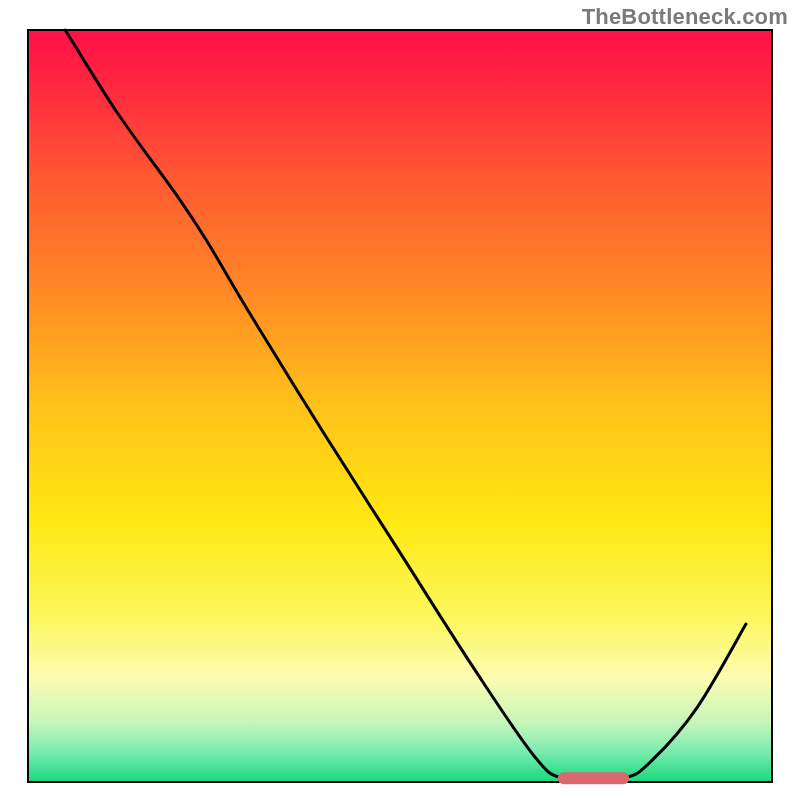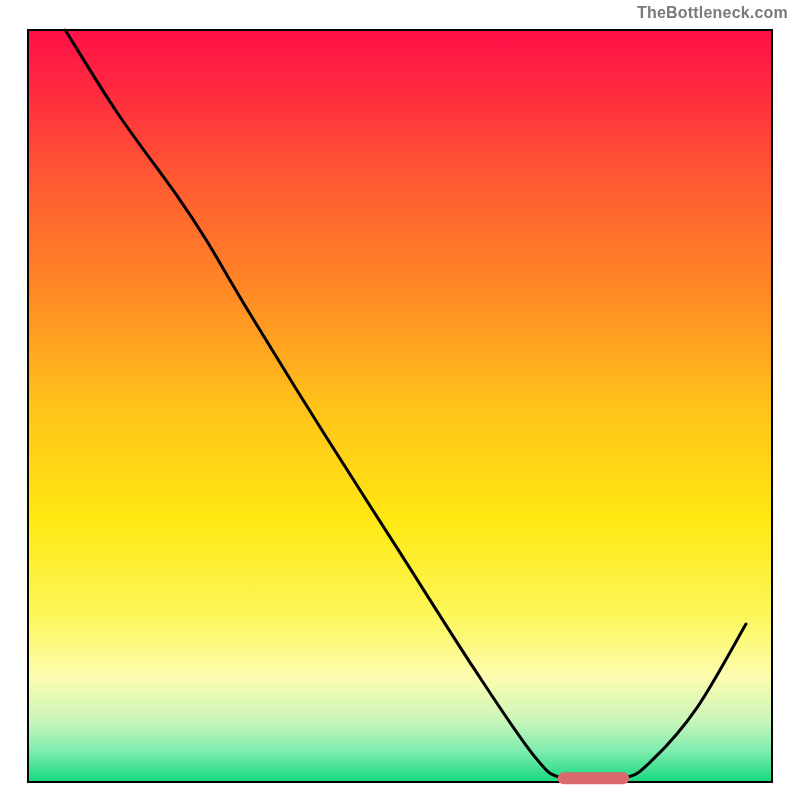--- a/index.html
+++ b/index.html
@@ -7,21 +7,21 @@
     padding: 0;
     width: 800px;
     height: 800px;
     background: #ffffff;
     font-family: Arial, Helvetica, sans-serif;
   }
   .watermark {
     position: absolute;
     top: 4px;
     right: 12px;
-    font-size: 16px;
+    font-size: 22px;
     font-weight: bold;
     color: #7a7a7a;
     letter-spacing: 0.2px;
   }
   svg {
     display: block;
   }
 </style>
 </head>
 <body>

